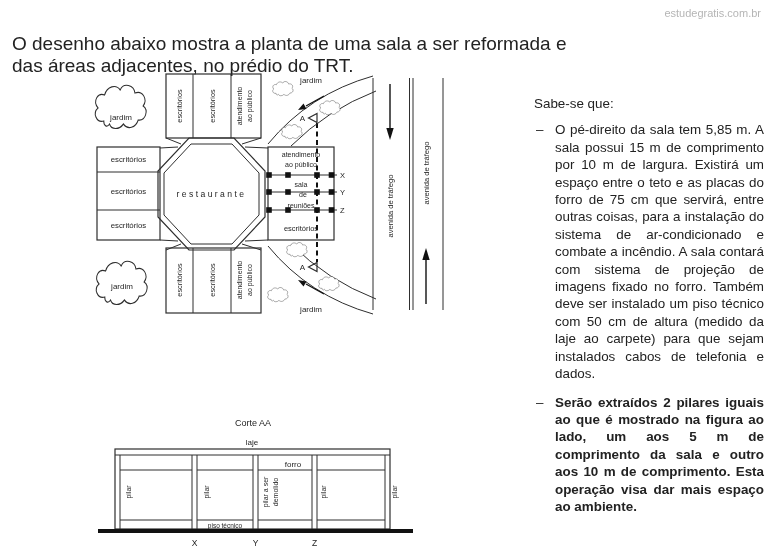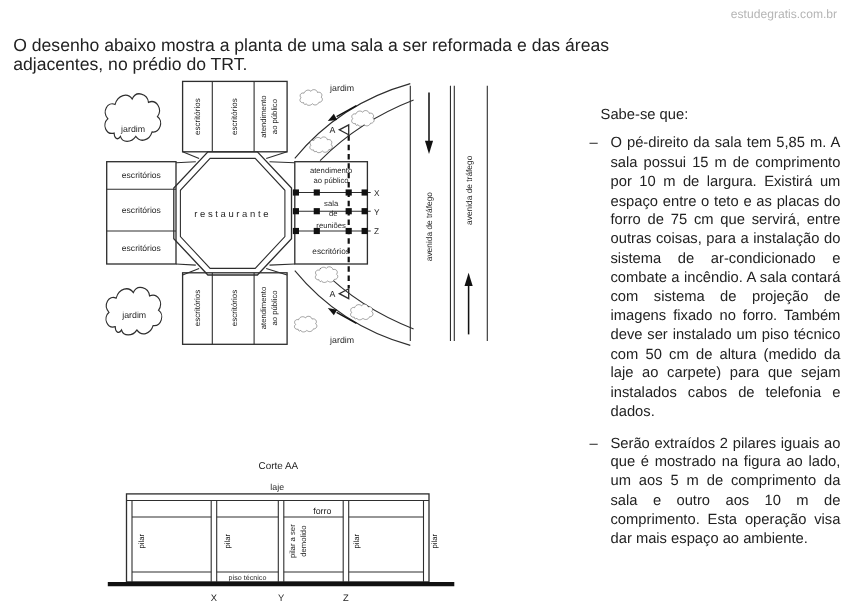--- a/index.html
+++ b/index.html
@@ -4,32 +4,32 @@
 <style>
   html,body{margin:0;padding:0;}
   body{
     width:766px;height:550px;position:relative;background:#ffffff;
     font-family:"Liberation Sans",sans-serif;color:#2b2b2b;overflow:hidden;
   }
   .watermark{
     position:absolute;top:7px;right:5px;font-size:11px;color:#b5b5b5;text-align:right;
   }
   .intro{
-    position:absolute;left:12px;top:33px;width:560px;font-size:16px;color:#222;
+    position:absolute;left:12px;top:33px;width:560px;font-size:19px;color:#222;
   }
   .plan-svg{position:absolute;left:85px;top:60px;}
   .corte-svg{position:absolute;left:90px;top:405px;}
   .notes{
     position:absolute;left:534px;top:95px;width:230px;font-size:13.4px;
     line-height:17.4px;color:#222;
   }
-  .notes-heading{margin:0 0 9px 12px;}
+  .notes-heading{margin:0 0 9px 0;}
   .bullet-item{position:relative;padding-left:21px;text-align:justify;margin:0 0 11px 0;}
   .bullet-item .dash{position:absolute;left:2px;top:0;}
-  .indent-par{padding-left:21px;text-align:justify;margin:8px 0 0 0;}
+  .indent-par{padding-left:21px;text-align:justify;margin:8px 0 0 0;font-weight:bold;}
   svg text{font-family:"Liberation Sans",sans-serif;fill:#1f1f1f;}
   .ln{stroke:#2e2e2e;stroke-width:1.2;fill:none;}
   .ln-thin{stroke:#2e2e2e;stroke-width:1;fill:none;}
   .blk{fill:#111;}
 </style>
 </head>
 <body>
 
 <div class="watermark">estudegratis.com.br</div>
 

